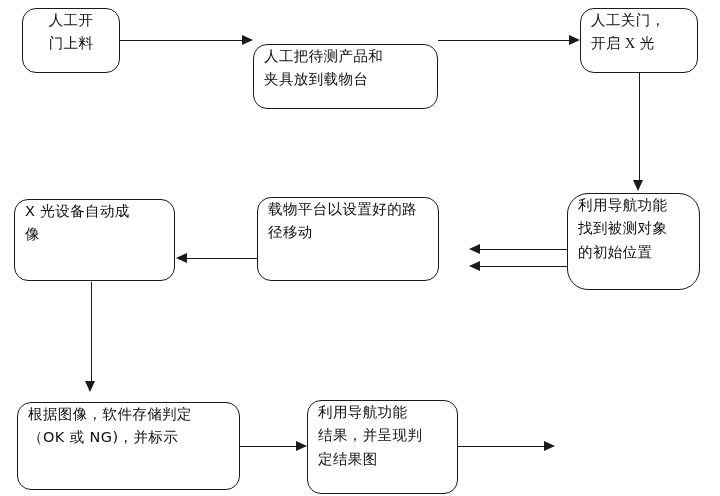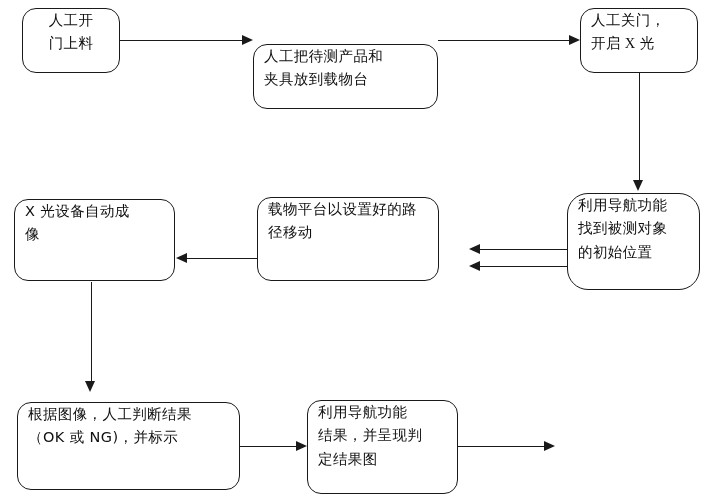--- a/index.html
+++ b/index.html
@@ -121,21 +121,21 @@
   <div class="hline" style="left:480px; top:249px; width:88px;"></div>
   <div class="arrow-l" style="left:469px; top:244px;"></div>
 
   <div class="hline" style="left:480px; top:266px; width:88px;"></div>
   <div class="arrow-l" style="left:469px; top:261px;"></div>
 
   <div class="hline" style="left:187px; top:258px; width:70px;"></div>
   <div class="arrow-l" style="left:176px; top:253px;"></div>
 
   <div class="node" style="left:17px; top:402px; width:223px; height:88px;">
-    <span class="label">根据图像，人工判断结果
+    <span class="label">根据图像，软件存储判定
 （OK 或 NG)，并标示</span>
   </div>
 
   <div class="node" style="left:307px; top:400px; width:151px; height:94px;">
     <span class="label">利用导航功能
 结果，并呈现判
 定结果图</span>
   </div>
 
 

